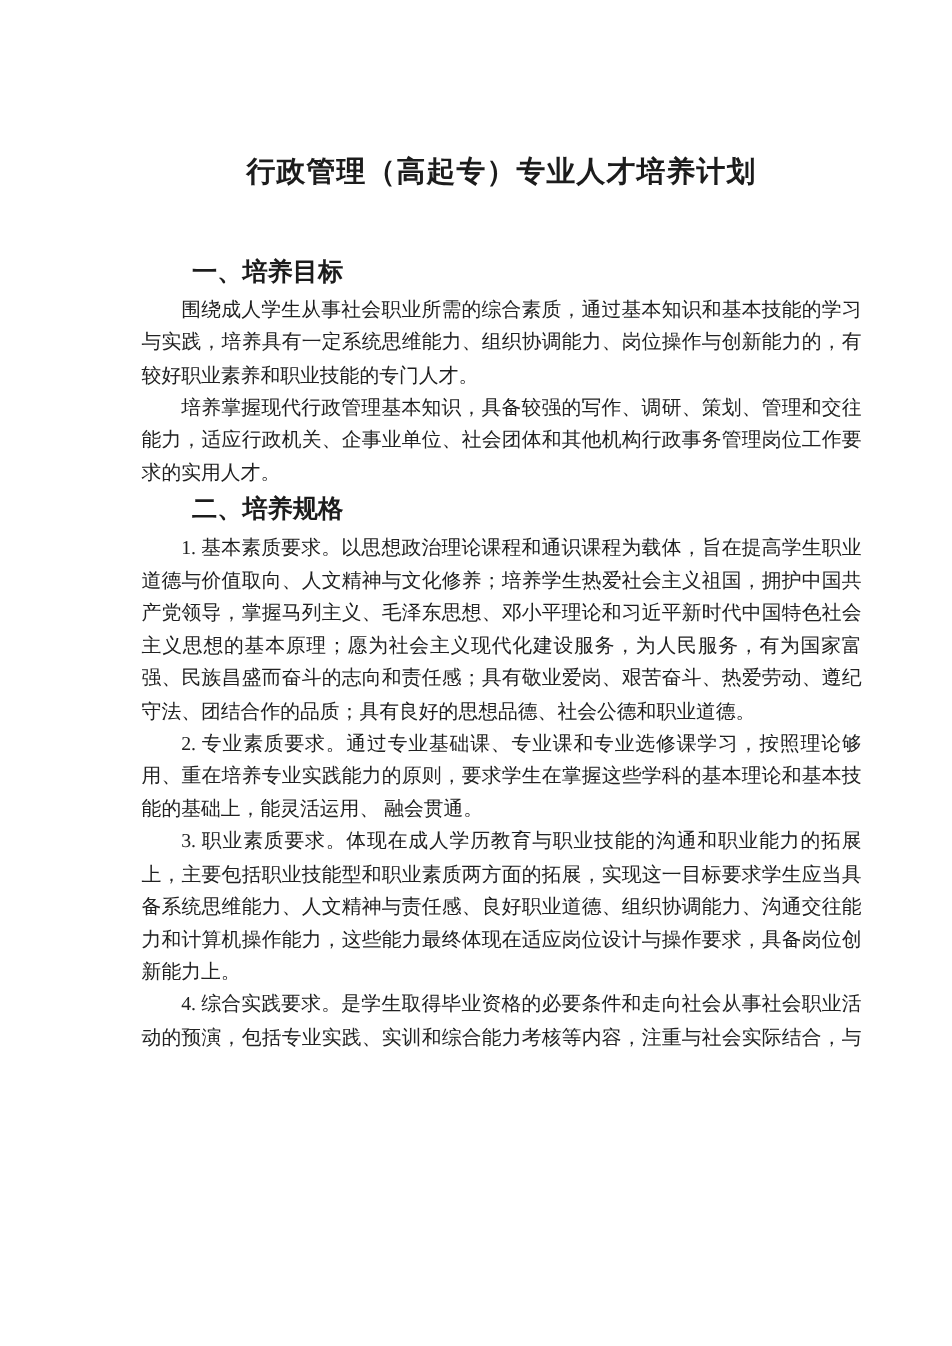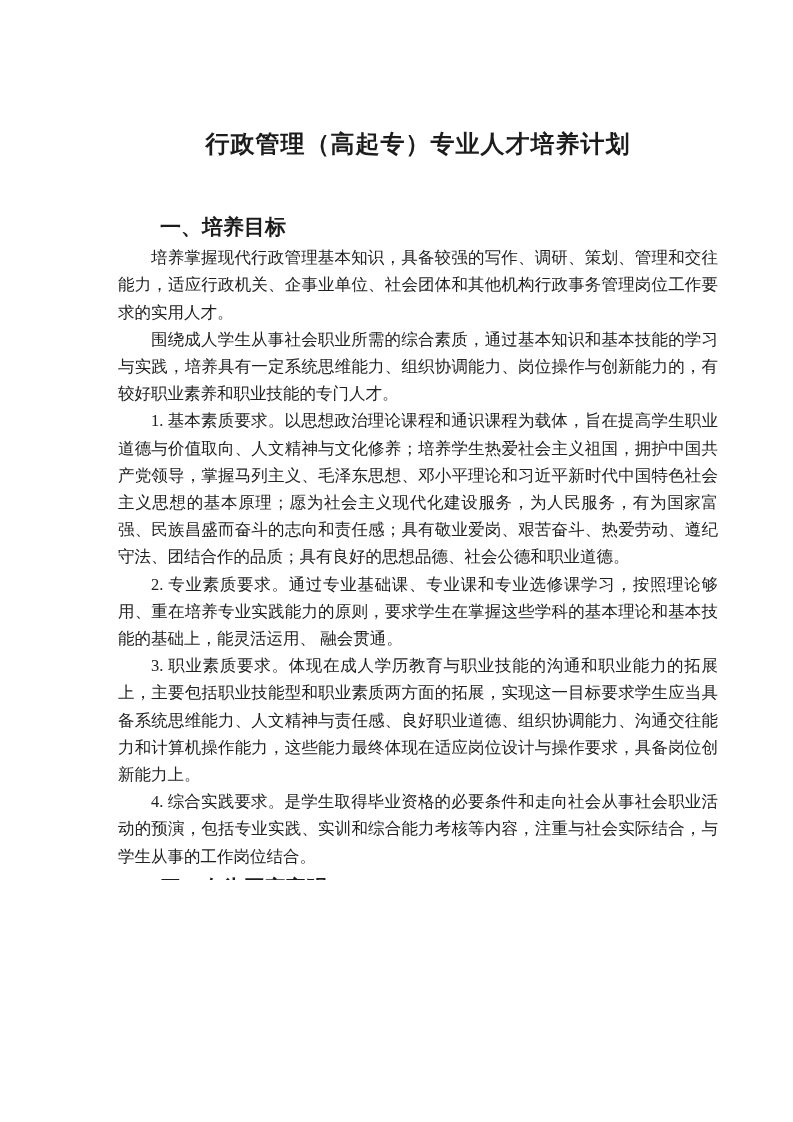--- a/index.html
+++ b/index.html
@@ -50,25 +50,26 @@
 </style>
 </head>
 <body>
 
 <div class="page">
 
   <h1 class="doc-title">行政管理（高起专）专业人才培养计划</h1>
 
   <section>
     <h2 class="sec-heading">一、培养目标</h2>
+    <p class="para">围绕成人学生从事社会职业所需的综合素质，通过基本知识和基本技能的学习与实践，培养具有一定系统思维能力、组织协调能力、岗位操作与创新能力的，有较好职业素养和职业技能的专门人才。</p>
     <p class="para">培养掌握现代行政管理基本知识，具备较强的写作、调研、策划、管理和交往能力，适应行政机关、企事业单位、社会团体和其他机构行政事务管理岗位工作要求的实用人才。</p>
-    <p class="para">围绕成人学生从事社会职业所需的综合素质，通过基本知识和基本技能的学习与实践，培养具有一定系统思维能力、组织协调能力、岗位操作与创新能力的，有较好职业素养和职业技能的专门人才。</p>
   </section>
 
   <section>
+    <h2 class="sec-heading">二、培养规格</h2>
     <p class="para">1. 基本素质要求。以思想政治理论课程和通识课程为载体，旨在提高学生职业道德与价值取向、人文精神与文化修养；培养学生热爱社会主义祖国，拥护中国共产党领导，掌握马列主义、毛泽东思想、邓小平理论和习近平新时代中国特色社会主义思想的基本原理；愿为社会主义现代化建设服务，为人民服务，有为国家富强、民族昌盛而奋斗的志向和责任感；具有敬业爱岗、艰苦奋斗、热爱劳动、遵纪守法、团结合作的品质；具有良好的思想品德、社会公德和职业道德。</p>
     <p class="para">2. 专业素质要求。通过专业基础课、专业课和专业选修课学习，按照理论够用、重在培养专业实践能力的原则，要求学生在掌握这些学科的基本理论和基本技能的基础上，能灵活运用、 融会贯通。</p>
     <p class="para">3. 职业素质要求。体现在成人学历教育与职业技能的沟通和职业能力的拓展上，主要包括职业技能型和职业素质两方面的拓展，实现这一目标要求学生应当具备系统思维能力、人文精神与责任感、良好职业道德、组织协调能力、沟通交往能力和计算机操作能力，这些能力最终体现在适应岗位设计与操作要求，具备岗位创新能力上。</p>
     <p class="para">4. 综合实践要求。是学生取得毕业资格的必要条件和走向社会从事社会职业活动的预演，包括专业实践、实训和综合能力考核等内容，注重与社会实际结合，与学生从事的工作岗位结合。</p>
   </section>
 
   <section>
     <h2 class="sec-heading">三、有为国家富强</h2>
   </section>
 

